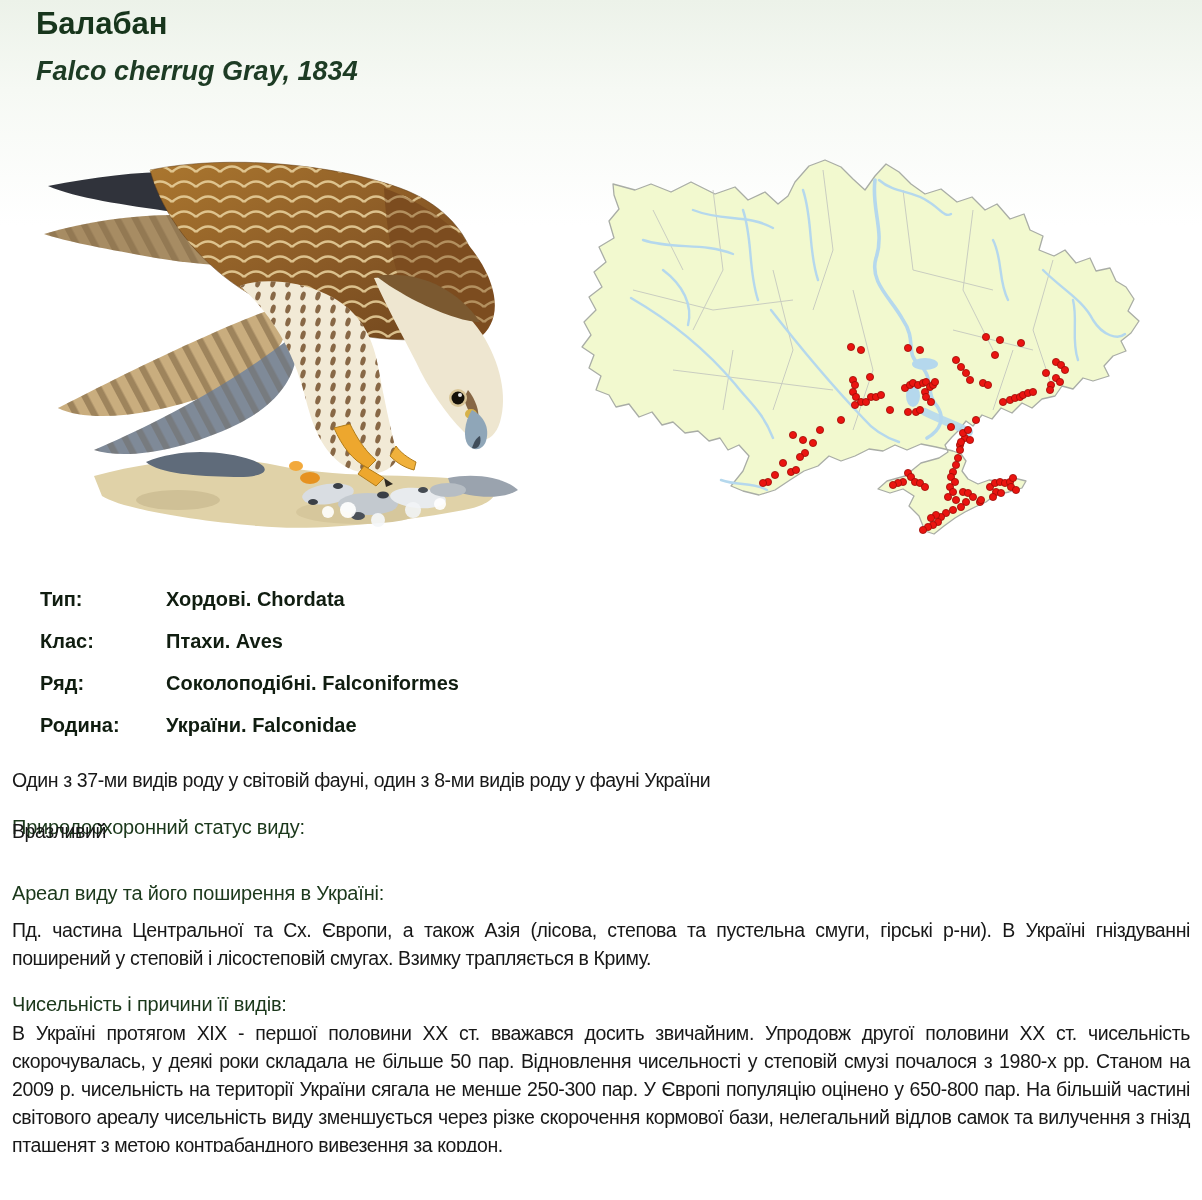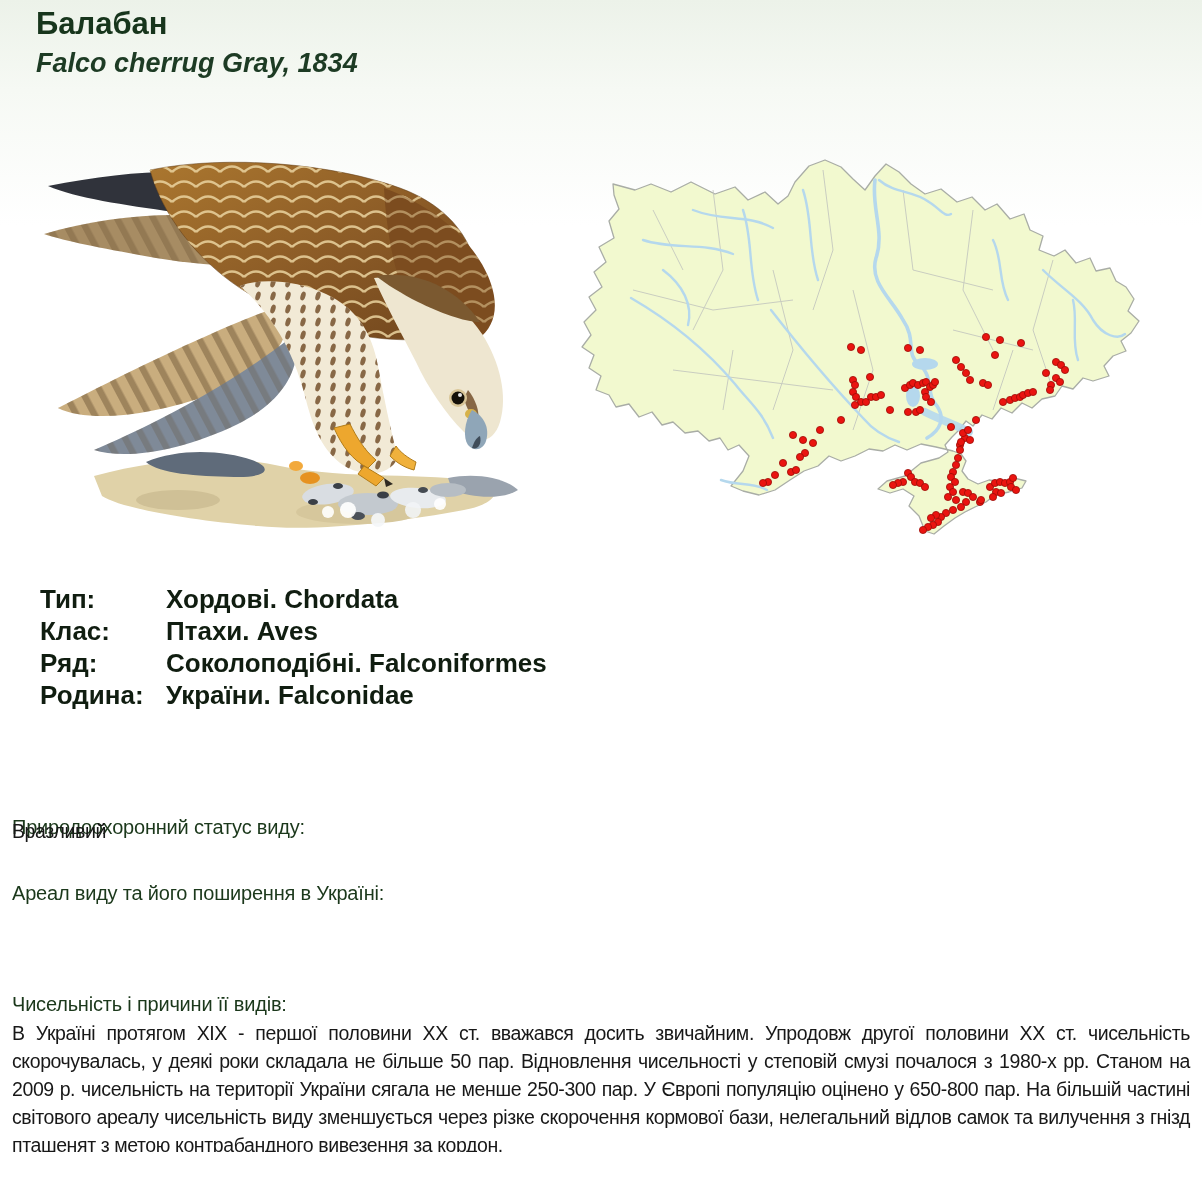--- a/index.html
+++ b/index.html
@@ -2,26 +2,26 @@
 <html><head>
 <meta charset="utf-8">
 <style>
   html,body{margin:0;padding:0;background:#fff;}
   .page{
     position:relative;width:1202px;height:1152px;overflow:hidden;
     background:linear-gradient(180deg,#ecf2e9 0%,#f6f9f4 90px,#ffffff 225px);
     font-family:"Liberation Sans",sans-serif;
   }
   .title{position:absolute;left:36px;top:6px;margin:0;font-size:31px;font-weight:bold;color:#17351c;letter-spacing:0;}
-  .sci{position:absolute;left:36px;top:48px;margin:0;font-size:27px;font-weight:bold;font-style:italic;color:#1d3b24;}
+  .sci{position:absolute;left:36px;top:56px;margin:0;font-size:27px;font-weight:bold;font-style:italic;color:#1d3b24;}
   .falcon-wrap{position:absolute;left:28px;top:160px;width:512px;height:400px;}
   .map-wrap{position:absolute;left:573px;top:150px;width:592px;height:420px;}
   .tax{
     position:absolute;left:40px;top:585px;display:grid;grid-template-columns:126px auto;
-    row-gap:4px;font-size:26px;font-weight:bold;color:#101d10;line-height:28px;
+    row-gap:14px;font-size:20px;font-weight:bold;color:#101d10;line-height:28px;
   }
   .intro{
     position:absolute;left:12px;top:766px;width:1180px;
     font-size:19.5px;color:#181818;letter-spacing:-0.4px;line-height:28px;
   }
   .sec-head{
     position:absolute;left:12px;margin:0;font-size:20px;font-weight:normal;
     color:#1b381b;letter-spacing:-0.2px;line-height:26px;
   }
   .sec-body{
@@ -303,22 +303,24 @@
     <span>Тип:</span>
     <span>Хордові. Chordata</span>
     <span>Клас:</span>
     <span>Птахи. Aves</span>
     <span>Ряд:</span>
     <span>Соколоподібні. Falconiformes</span>
     <span>Родина:</span>
     <span>України. Falconidae</span>
   </div>
 
+  <div class="intro">Один з 37-ми видів роду у світовій фауні, один з 8-ми видів роду у фауні України</div>
 
   <h3 class="sec-head h1pos">Природоохоронний статус виду:</h3>
   <div class="sec-body b1pos">Вразливий</div>
 
   <h3 class="sec-head h2pos">Ареал виду та його поширення в Україні:</h3>
+  <div class="sec-body justify b2pos">Пд. частина Центральної та Сх. Європи, а також Азія (лісова, степова та пустельна смуги, гірські р-ни). В Україні гніздуванні поширений у степовій і лісостеповій смугах. Взимку трапляється в Криму.</div>
 
   <h3 class="sec-head h3pos">Чисельність і причини її видів:</h3>
   <div class="sec-body justify b3pos">В Україні протягом XIX - першої половини XX ст. вважався досить звичайним. Упродовж другої половини XX ст. чисельність скорочувалась, у деякі роки складала не більше 50 пар. Відновлення чисельності у степовій смузі почалося з 1980-х рр. Станом на 2009 р. чисельність на території України сягала не менше 250-300 пар. У Європі популяцію оцінено у 650-800 пар. На більшій частині світового ареалу чисельність виду зменшується через різке скорочення кормової бази, нелегальний відлов самок та вилучення з гнізд пташенят з метою контрабандного вивезення за кордон.</div>
 
 </div>
 
 </body></html>

